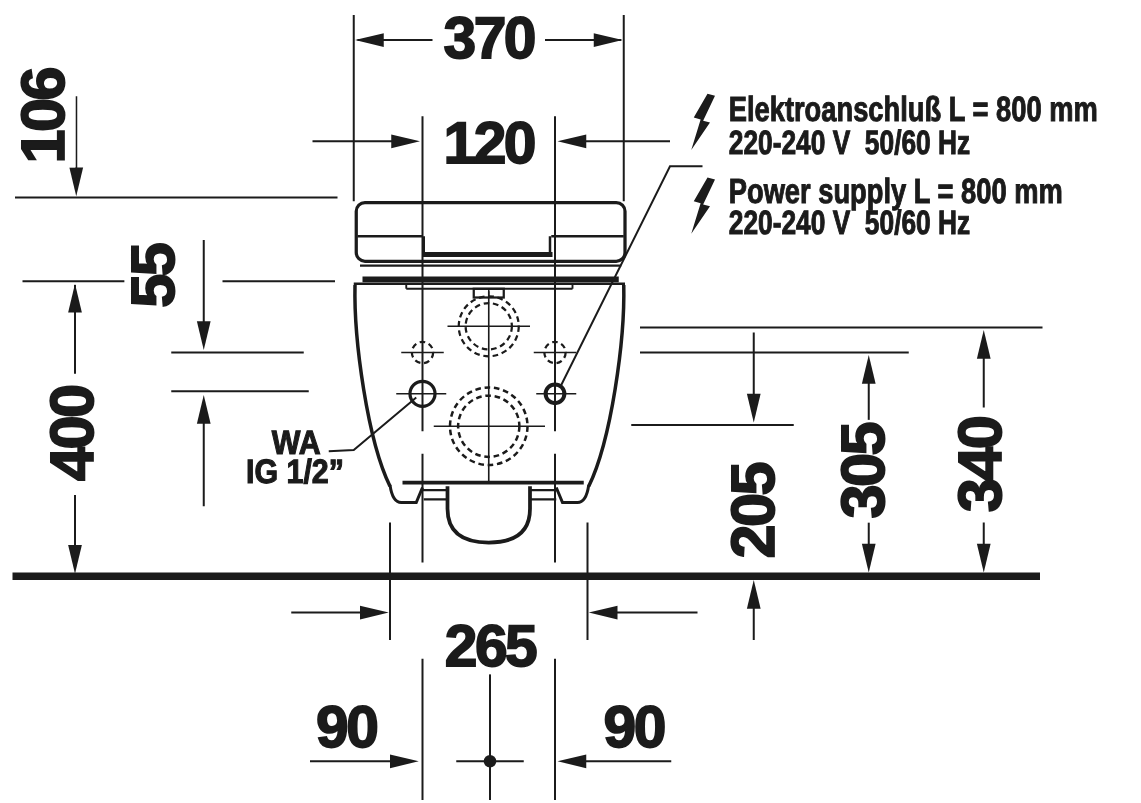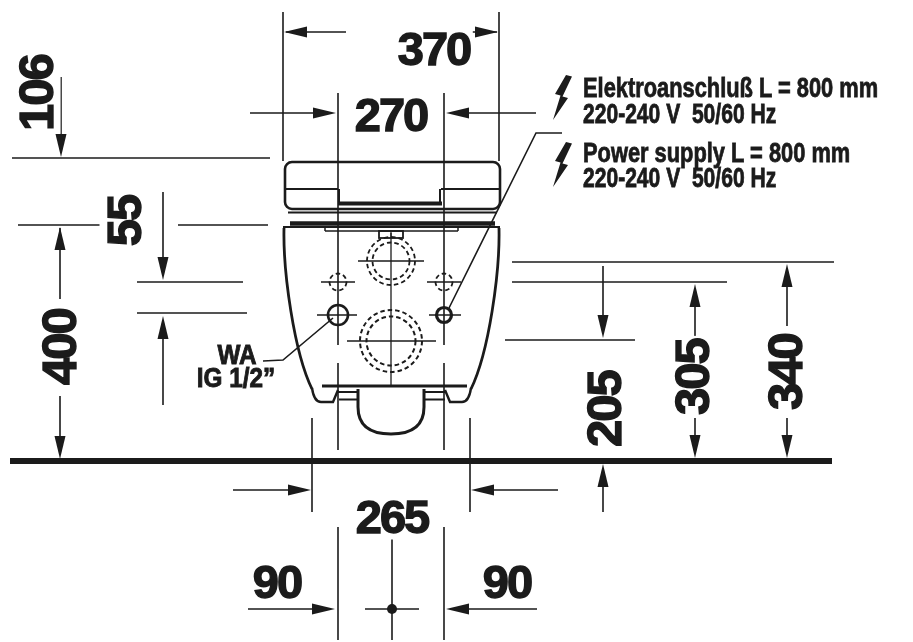--- a/index.html
+++ b/index.html
@@ -138,22 +138,22 @@
     </g>
 
     <g fill="#1b1b1b" stroke="none" transform="translate(552,75)">
       <path d="M14,0 L3,19 L8.5,20.5 L1,45 L16,23 L10.5,21.5 L20,1.5 Z"></path>
     </g>
     <g fill="#1b1b1b" stroke="none" transform="translate(552,142)">
       <path d="M14,0 L3,19 L8.5,20.5 L1,45 L16,23 L10.5,21.5 L20,1.5 Z"></path>
     </g>
   </svg>
 
-  <div class="lbl dim" style="left:391px;top:48px;margin-left:43px;">370</div>
-  <div class="lbl dim" style="left:391px;top:114px;">270</div>
+  <div class="lbl dim" style="left:391px;top:30px;">370</div>
+  <div class="lbl dim" style="left:391px;top:114px;">120</div>
   <div class="lbl dimv" style="left:36px;top:93px;">106</div>
   <div class="lbl dimv" style="left:124px;top:221px;">55</div>
   <div class="lbl dimv" style="left:59px;top:347px;">400</div>
   <div class="lbl dimv" style="left:604px;top:409px;">205</div>
   <div class="lbl dimv" style="left:692px;top:377px;">305</div>
   <div class="lbl dimv" style="left:785px;top:372px;">340</div>
   <div class="lbl dim" style="left:392px;top:492px;margin-top:24px;">265</div>
   <div class="lbl dim" style="left:277px;top:581px;">90</div>
   <div class="lbl dim" style="left:507px;top:581px;">90</div>
 

